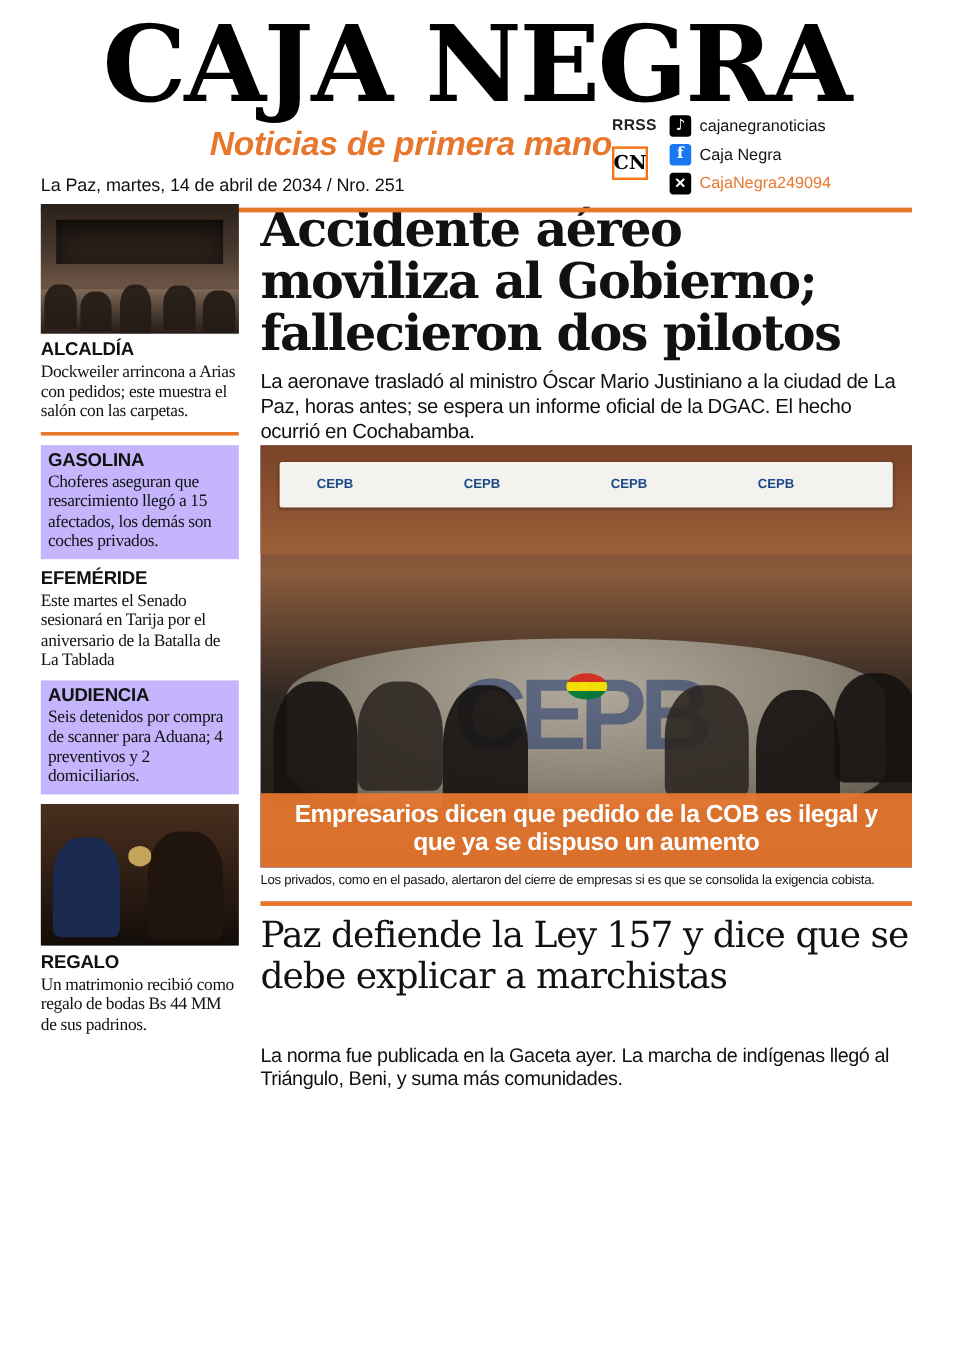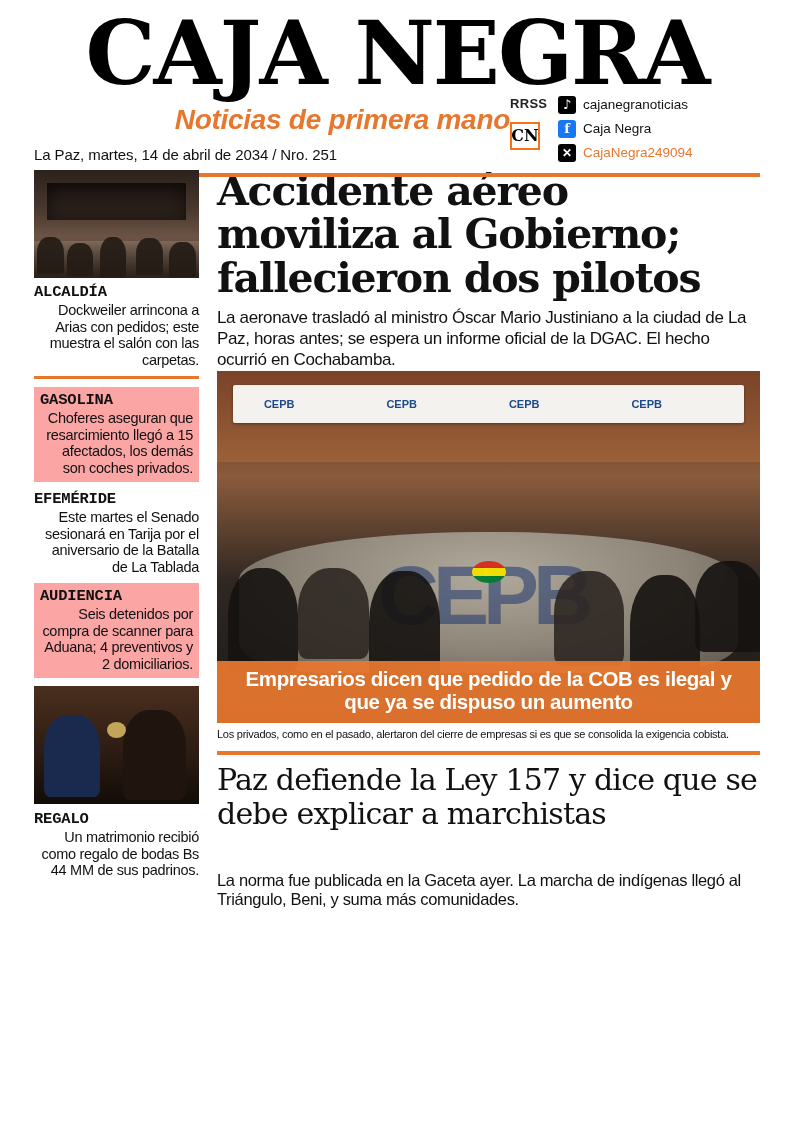--- a/index.html
+++ b/index.html
@@ -155,37 +155,36 @@
     overflow: hidden;
   }
   .photo-1 { height: 108px; }
   .photo-2 { height: 118px; }
 
   .brief {
     margin-top: 5px;
     margin-bottom: 8px;
   }
   .brief-head {
-    font-family: Liberation Mono, monospace;
+    font-family: Liberation Sans, sans-serif;
     font-weight: 700;
     font-size: 15.5px;
     letter-spacing: -0.2px;
     color: #111;
     margin-bottom: 1px;
   }
   .brief-body {
-    font-family: Liberation Sans, sans-serif;
+    font-family: Liberation Serif, serif;
     font-size: 14.5px;
     line-height: 1.14;
     color: #111;
     letter-spacing: -0.3px;
-    text-align: right;
   }
   .brief.boxed {
-    background: #fca5a5;
+    background: #c4b5fd;
     padding: 4px 6px 6px 6px;
     margin-top: 8px;
   }
   .brief.boxed .brief-head { color: #111; }
   .sep {
     height: 3px;
     background: #E8772E;
     margin: 7px 0 4px 0;
   }
 

